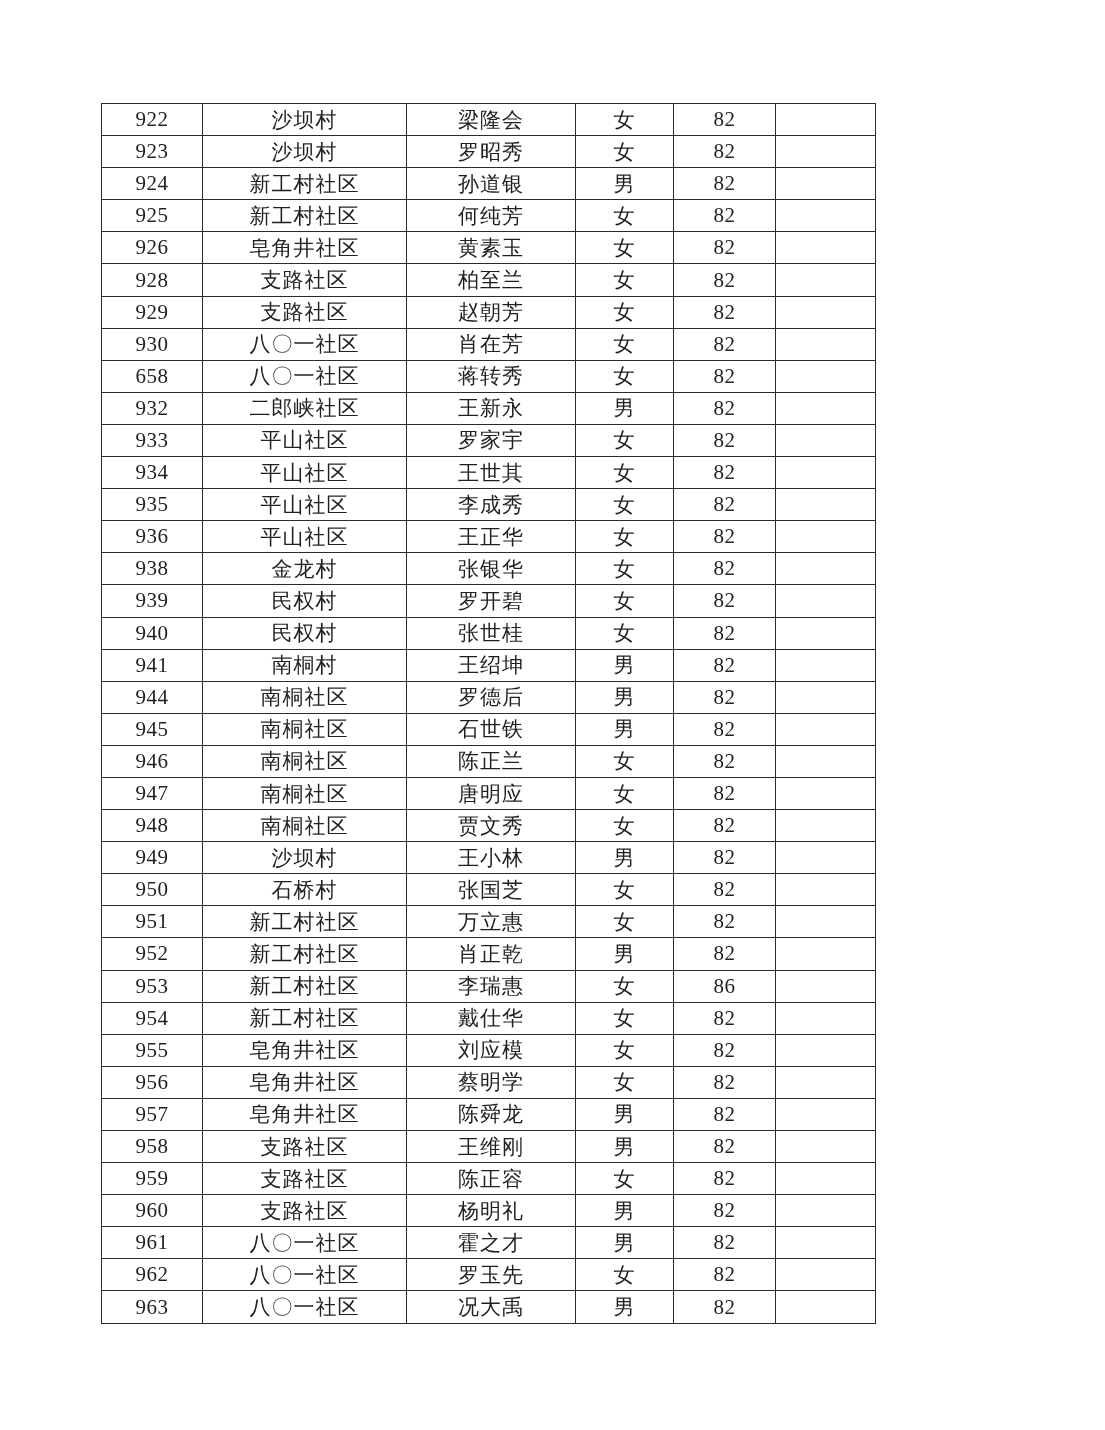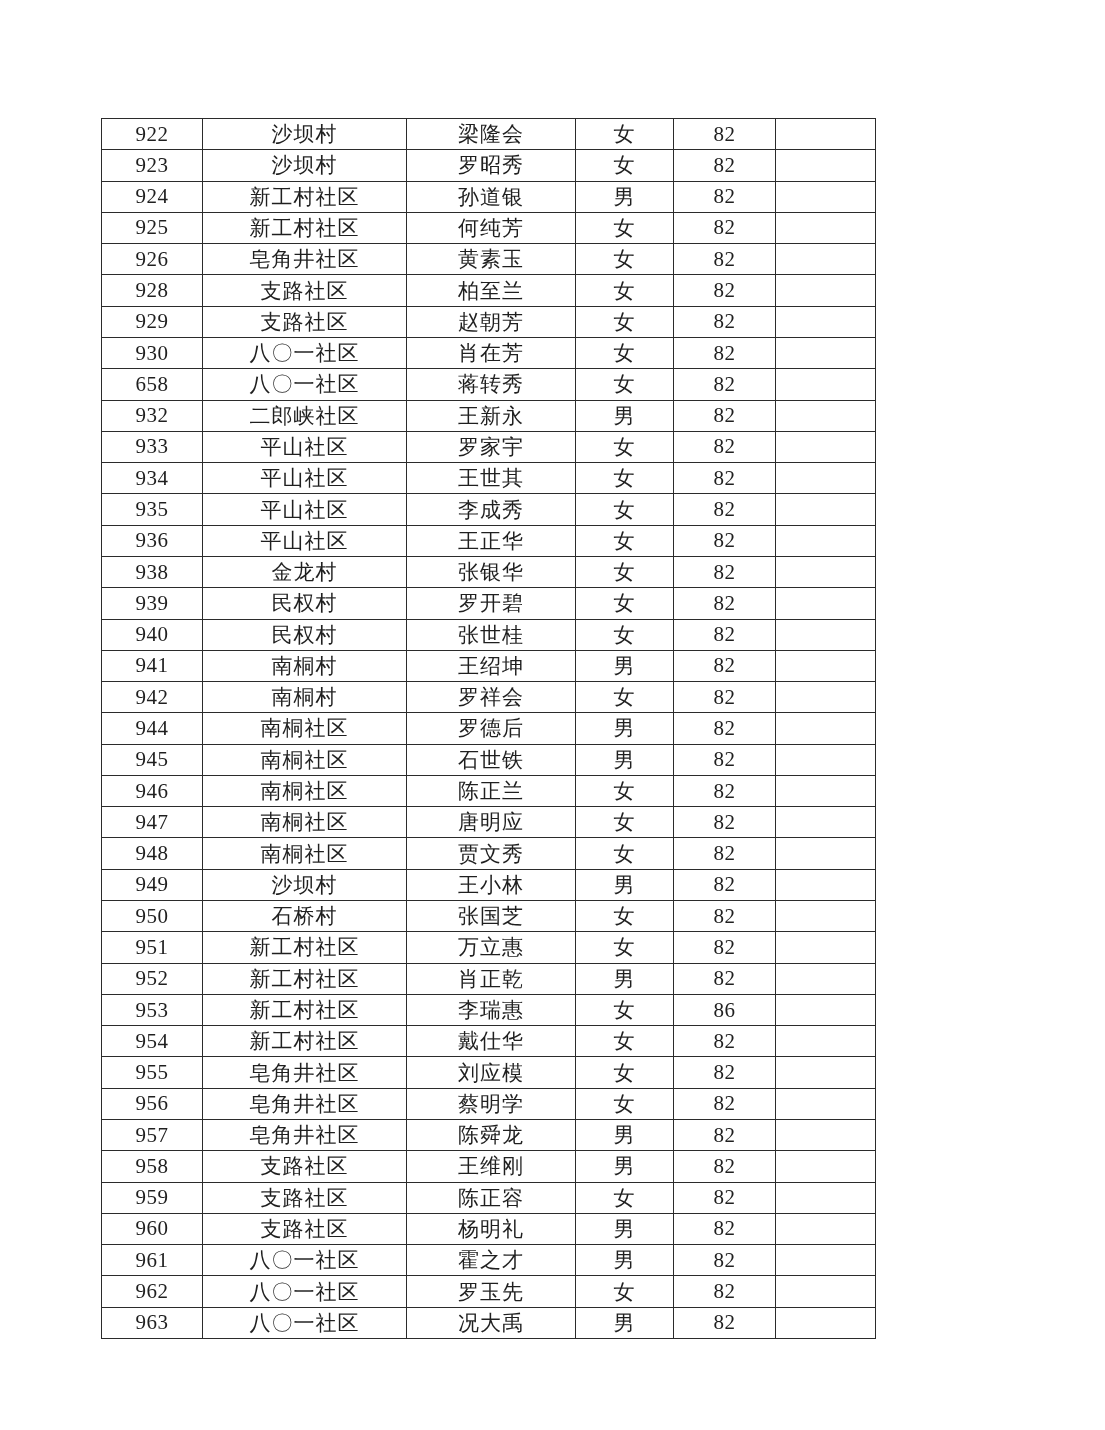--- a/index.html
+++ b/index.html
@@ -11,21 +11,21 @@
     position: relative;
     width: 1105px;
     height: 1430px;
     background: #ffffff;
     overflow: hidden;
     font-family: "Liberation Serif", "DejaVu Serif", serif;
   }
   table.roster {
     position: absolute;
     left: 101px;
-    top: 118px;
+    top: 103px;
     width: 774px;
     height: 1221px;
     border-collapse: collapse;
     table-layout: fixed;
   }
   table.roster td {
     border: 1px solid #2b2b2b;
     text-align: center;
     vertical-align: middle;
     font-size: 21px;
@@ -193,28 +193,20 @@
         </tr>
         <tr>
           <td class="cell-index">941</td>
           <td class="cell-village">南桐村</td>
           <td class="cell-name">王绍坤</td>
           <td class="cell-gender">男</td>
           <td class="cell-age">82</td>
           <td class="cell-note"></td>
         </tr>
         <tr>
-          <td class="cell-index">942</td>
-          <td class="cell-village">南桐村</td>
-          <td class="cell-name">罗祥会</td>
-          <td class="cell-gender">女</td>
-          <td class="cell-age">82</td>
-          <td class="cell-note"></td>
-        </tr>
-        <tr>
           <td class="cell-index">944</td>
           <td class="cell-village">南桐社区</td>
           <td class="cell-name">罗德后</td>
           <td class="cell-gender">男</td>
           <td class="cell-age">82</td>
           <td class="cell-note"></td>
         </tr>
         <tr>
           <td class="cell-index">945</td>
           <td class="cell-village">南桐社区</td>

